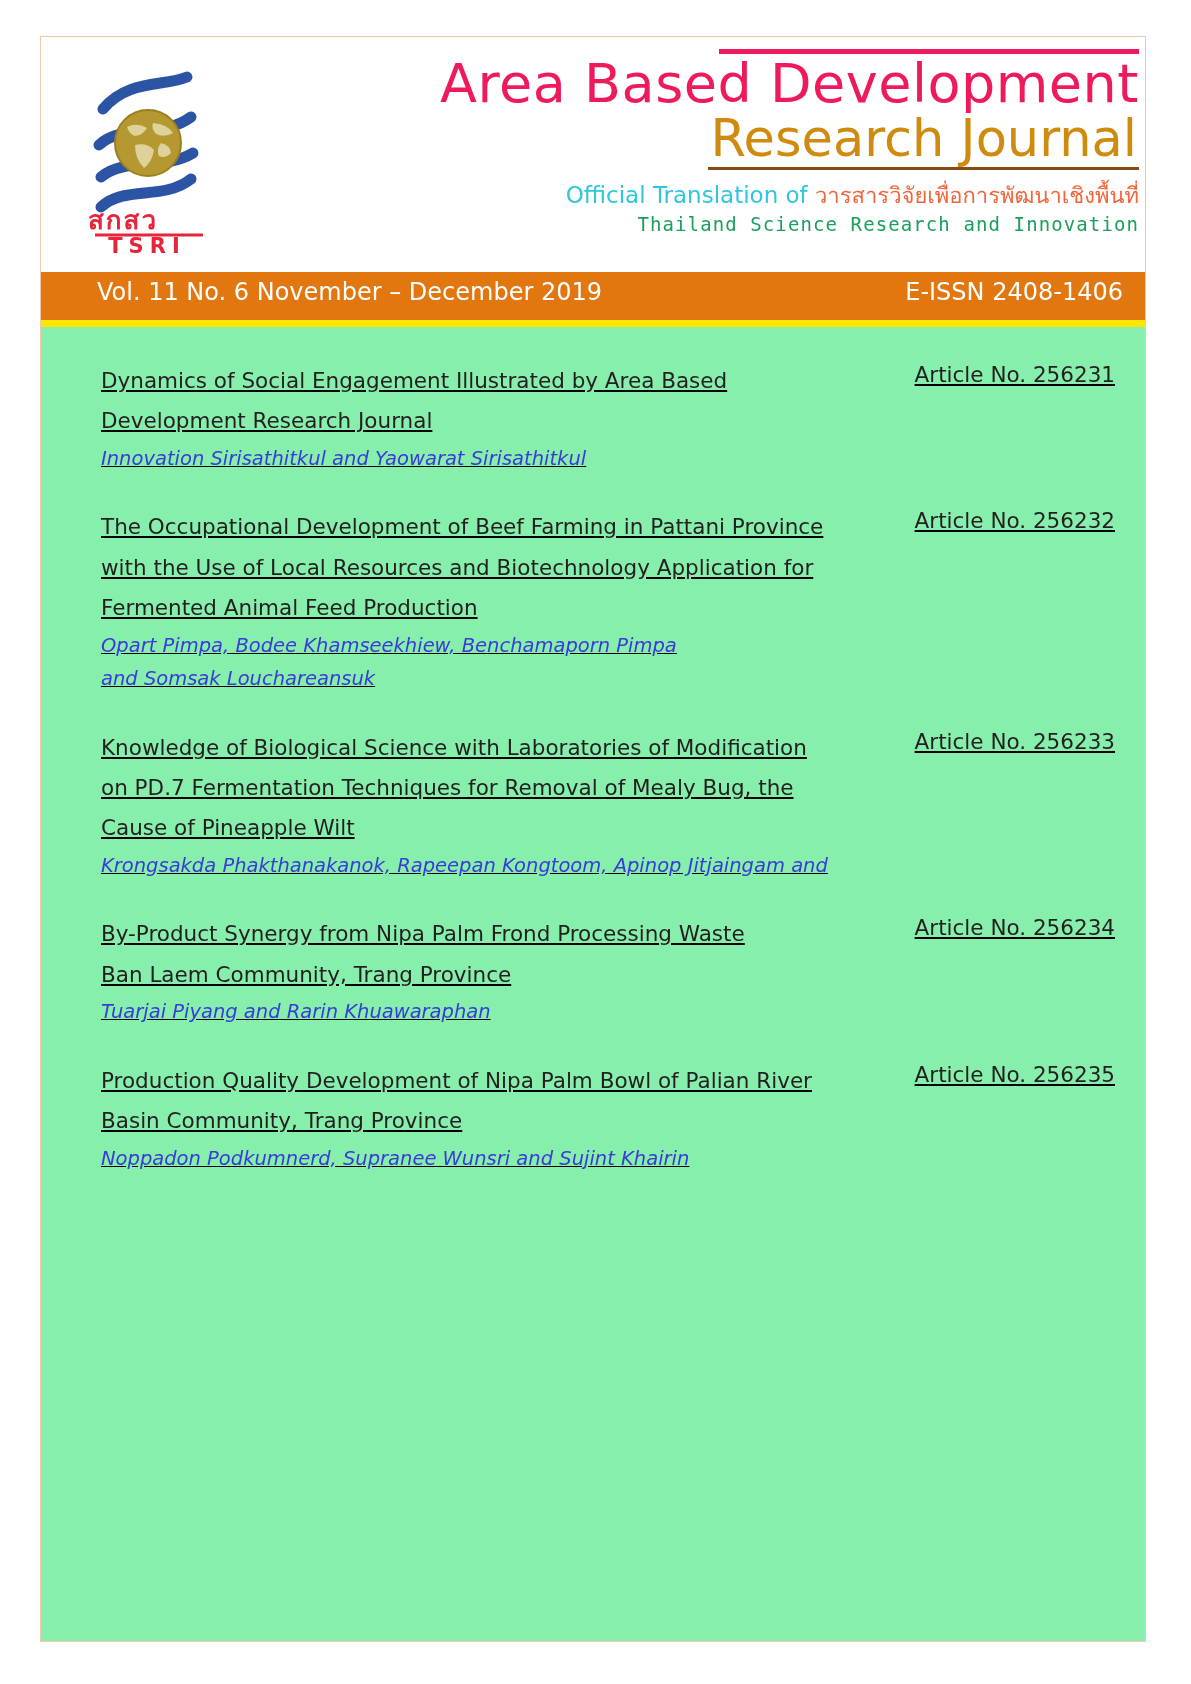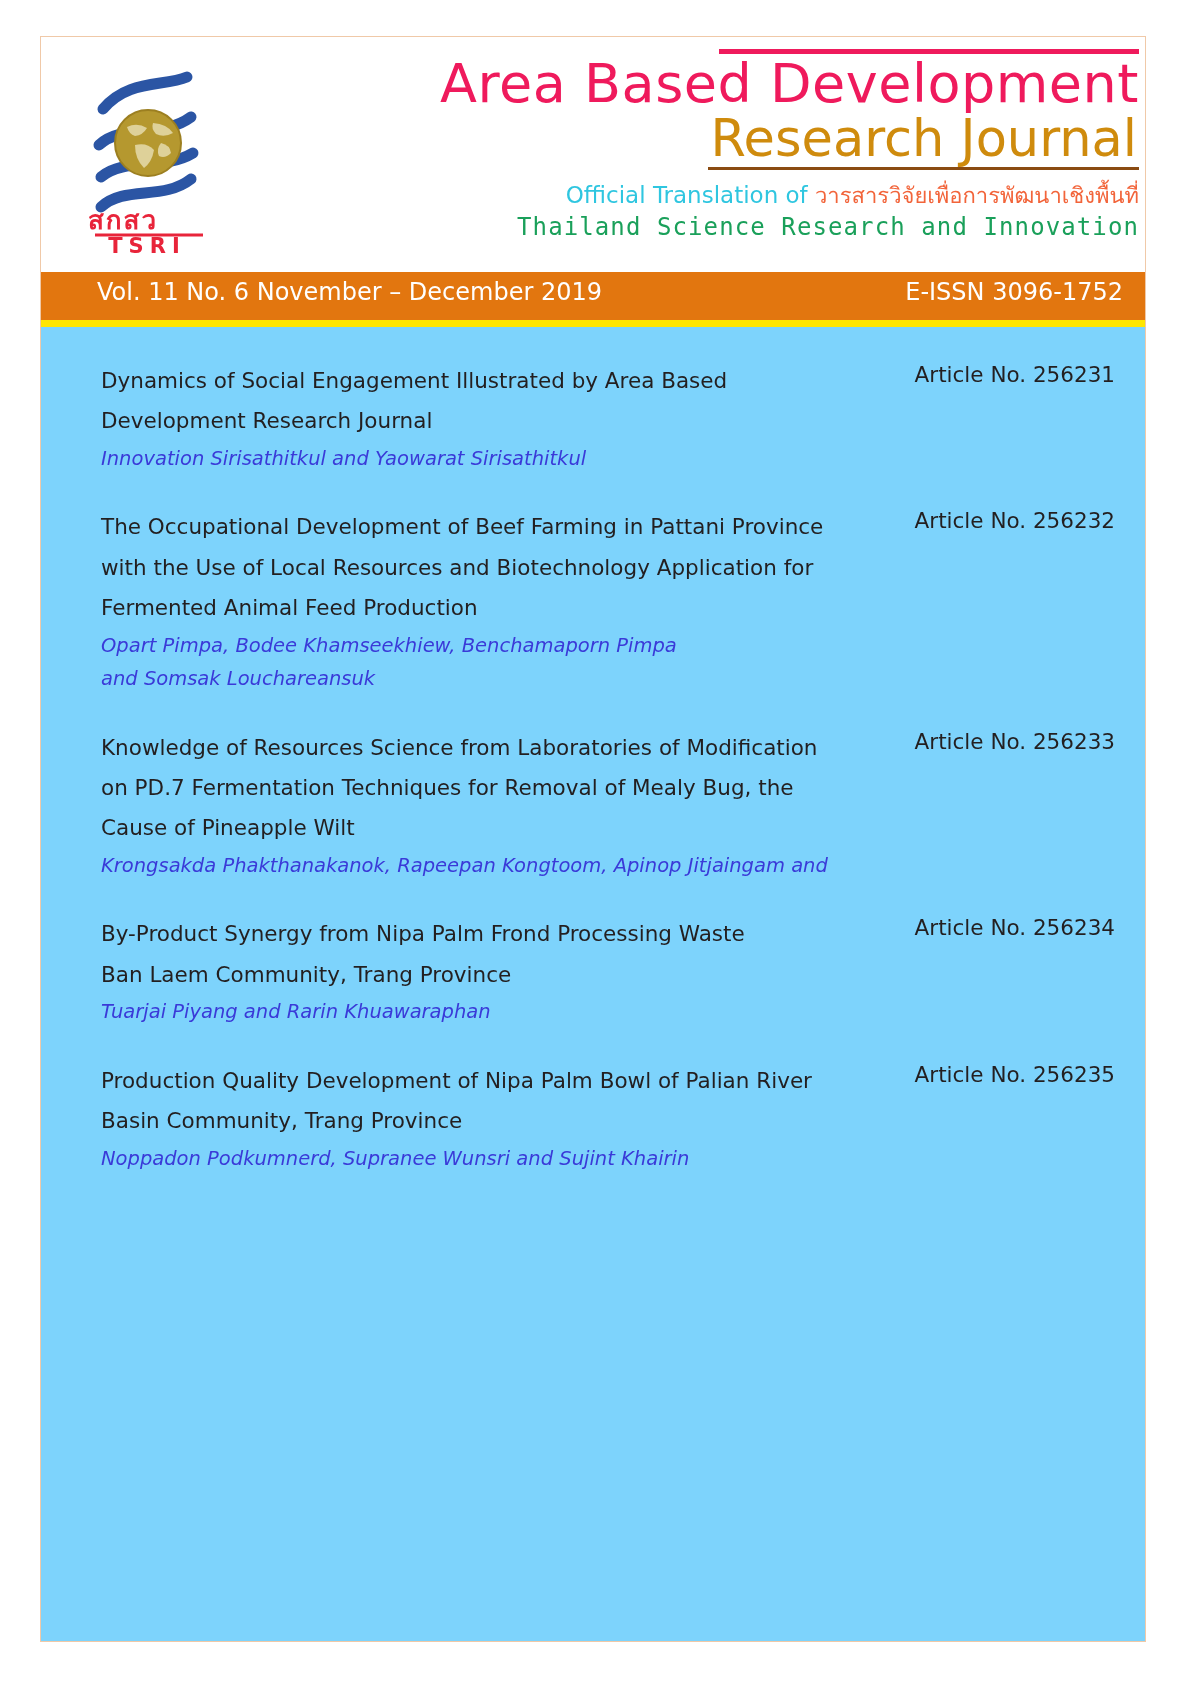--- a/index.html
+++ b/index.html
@@ -70,21 +70,21 @@
     white-space:nowrap;
   }
   .subtitle1 .en{color:#2fc6e0;}
   .subtitle1 .th{
     color:#f2643a;
     font-family:"DejaVu Sans", sans-serif;
     font-size:22px;
   }
   .subtitle2{
     margin-top:3px;
-    font-size:24px;
+    font-size:19px;
     color:#1aa05a;
     letter-spacing:1.1px;
     white-space:nowrap;
     font-family:"DejaVu Sans Mono", monospace;
   }
   
   .band{
     position:relative;
     height:48px;
     background:#e2760f;
@@ -96,24 +96,25 @@
     box-sizing:border-box;
     font-size:24px;
   }
   .band .issn{font-size:24px;}
   .band-underline{
     height:7px;
     background:#ffe600;
   }
   
   .toc{
-    background:#7dd3fc;
+    background:#86efac;
     height:1316px;
     padding:34px 22px 0 60px;
     box-sizing:border-box;
+    text-decoration:underline;
   }
   .entry{margin-bottom:32px;}
   .entry-head{
     display:flex;
     justify-content:space-between;
     align-items:flex-start;
   }
   .entry-titles{
     flex:0 0 760px;
     max-width:760px;
@@ -176,21 +177,21 @@
       <div class="subtitle1">
         <span class="en">Official Translation of</span>
         <span class="th">วารสารวิจัยเพื่อการพัฒนาเชิงพื้นที่</span>
       </div>
       <div class="subtitle2">Thailand Science Research and Innovation</div>
     </div>
   </div>
 
   <div class="band">
     <span>Vol. 11 No. 6 November – December 2019</span>
-    <span class="issn">E-ISSN 3096-1752</span>
+    <span class="issn">E-ISSN 2408-1406</span>
   </div>
   <div class="band-underline"></div>
 
   <div class="toc">
 
     <div class="entry">
       <div class="entry-head">
         <div class="entry-titles">
           <div class="t-line">Dynamics of Social Engagement Illustrated by Area Based</div>
           <div class="t-line">Development Research Journal</div>
@@ -209,21 +210,21 @@
         </div>
         <div class="artno">Article No. 256232</div>
       </div>
       <div class="a-line">Opart Pimpa, Bodee Khamseekhiew, Benchamaporn Pimpa</div>
       <div class="a-line">and Somsak Louchareansuk</div>
     </div>
 
     <div class="entry">
       <div class="entry-head">
         <div class="entry-titles">
-          <div class="t-line">Knowledge of Resources Science from Laboratories of Modification</div>
+          <div class="t-line">Knowledge of Biological Science with Laboratories of Modification</div>
           <div class="t-line">on PD.7 Fermentation Techniques for Removal of Mealy Bug, the</div>
           <div class="t-line">Cause of Pineapple Wilt</div>
         </div>
         <div class="artno">Article No. 256233</div>
       </div>
       <div class="a-line">Krongsakda Phakthanakanok, Rapeepan Kongtoom, Apinop Jitjaingam and</div>
     </div>
 
     <div class="entry">
       <div class="entry-head">

